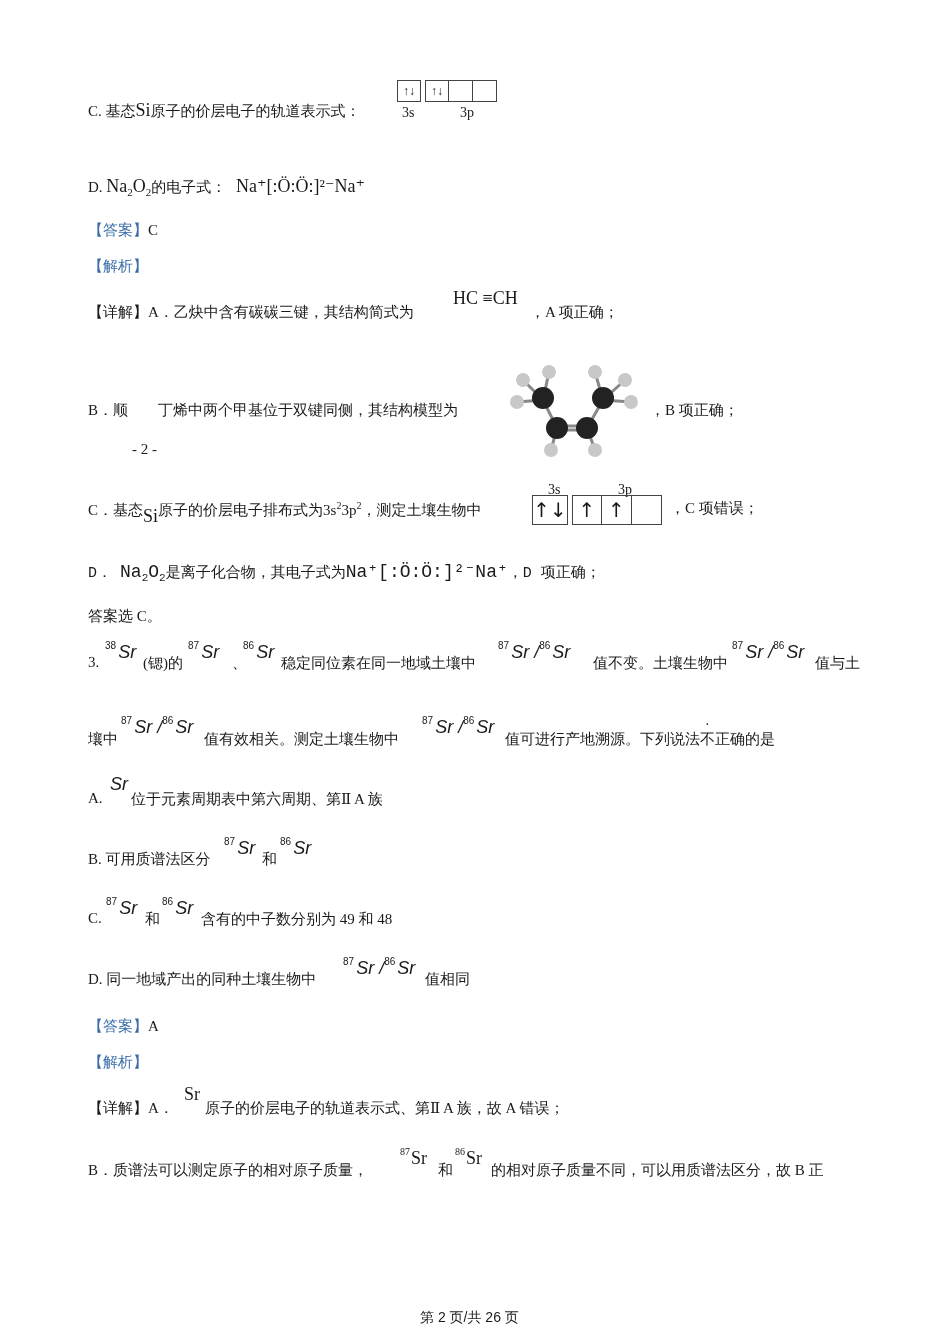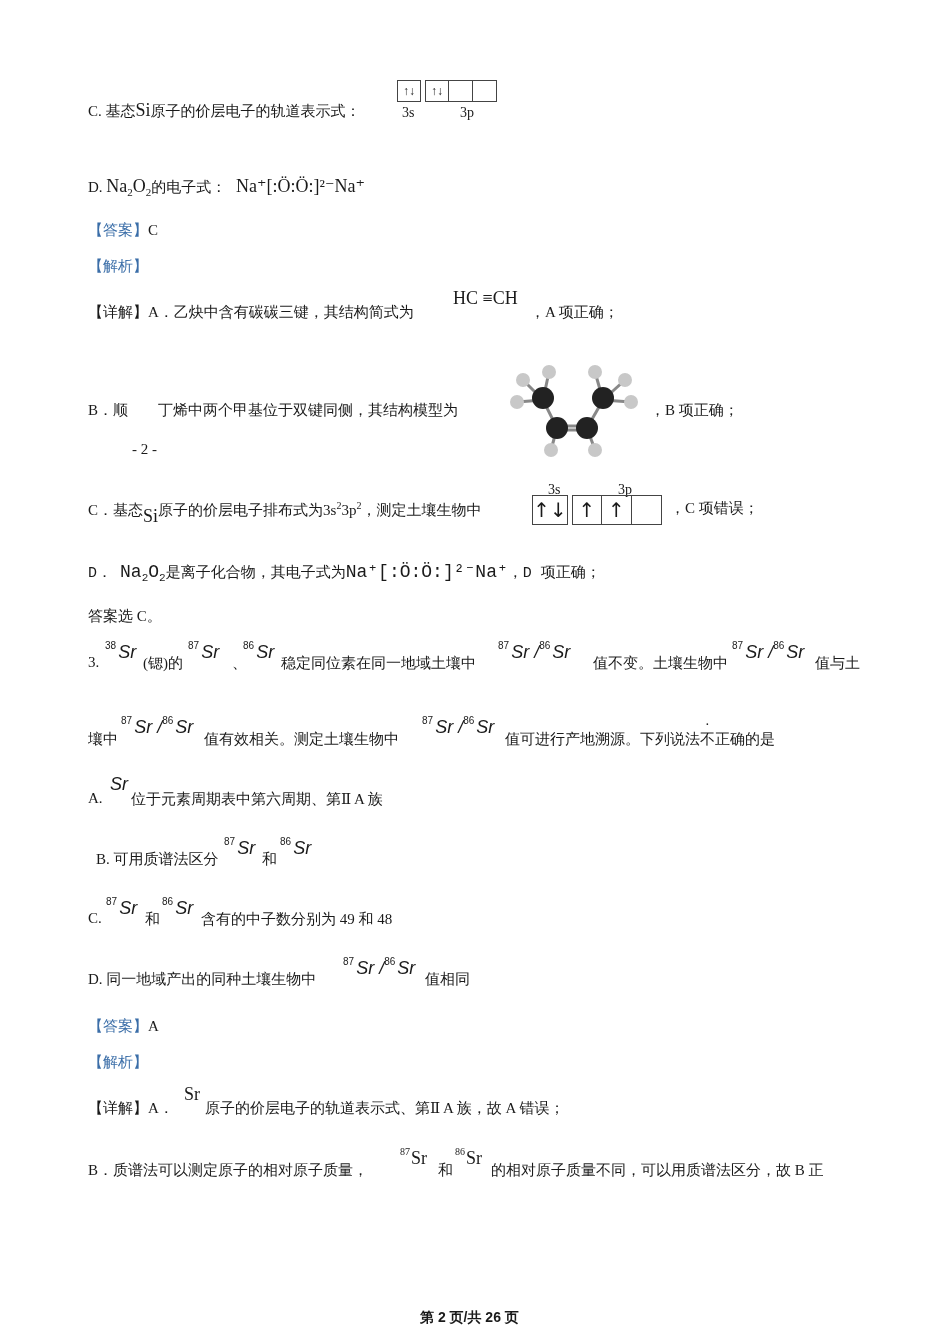--- a/index.html
+++ b/index.html
@@ -137,21 +137,21 @@
 <div class="abs" style="left:88px;top:730px;">壤中</div>
 <div class="abs iso" style="left:121px;top:715px;"><sup>87</sup><span>Sr</span> <span>/</span><sup>86</sup><span>Sr</span></div>
 <div class="abs" style="left:204px;top:730px;">值有效相关。测定土壤生物中</div>
 <div class="abs iso" style="left:422px;top:715px;"><sup>87</sup><span>Sr</span> <span>/</span><sup>86</sup><span>Sr</span></div>
 <div class="abs" style="left:505px;top:730px;"><span>值可进行产地溯源。下列说法</span><span class="emph">不正确</span><span>的是</span></div>
 
 <div class="abs" style="left:88px;top:790px;">A.</div>
 <div class="abs iso" style="left:110px;top:774px;">Sr</div>
 <div class="abs" style="left:131px;top:790px;">位于元素周期表中第六周期、第Ⅱ A 族</div>
 
-<div class="abs" style="left:88px;top:850px;margin-left:8px;"><span>B.</span> <span>可用质谱法区分</span></div>
+<div class="abs" style="left:88px;top:850px;"><span>B.</span> <span>可用质谱法区分</span></div>
 <div class="abs iso" style="left:224px;top:836px;"><sup>87</sup><span>Sr</span></div>
 <div class="abs" style="left:262px;top:850px;">和</div>
 <div class="abs iso" style="left:280px;top:836px;"><sup>86</sup><span>Sr</span></div>
 
 <div class="abs" style="left:88px;top:910px;">C.</div>
 <div class="abs iso" style="left:106px;top:896px;"><sup>87</sup><span>Sr</span></div>
 <div class="abs" style="left:145px;top:910px;">和</div>
 <div class="abs iso" style="left:162px;top:896px;"><sup>86</sup><span>Sr</span></div>
 <div class="abs" style="left:201px;top:910px;">含有的中子数分别为 49 和 48</div>
 
@@ -167,13 +167,13 @@
 <div class="abs" style="left:88px;top:1099px;"><span>【详解】</span><span>A．</span></div>
 <div class="abs isoR" style="left:184px;top:1084px;">Sr</div>
 <div class="abs" style="left:205px;top:1099px;">原子的价层电子的轨道表示式、第Ⅱ A 族，故 A 错误；</div>
 
 <div class="abs" style="left:88px;top:1161px;">B．质谱法可以测定原子的相对原子质量，</div>
 <div class="abs isoR" style="left:400px;top:1146px;"><sup>87</sup><span>Sr</span></div>
 <div class="abs" style="left:438px;top:1161px;">和</div>
 <div class="abs isoR" style="left:455px;top:1146px;"><sup>86</sup><span>Sr</span></div>
 <div class="abs" style="left:491px;top:1161px;">的相对原子质量不同，可以用质谱法区分，故 B 正</div>
 
-<div class="abs sans" style="left:420px;top:1309px;font-size:14px;font-weight:bold;">第 2 页/共 26 页</div>
+<div class="abs sans" style="left:420px;top:1309px;font-size:14px;">第 2 页/共 26 页</div>
 
 </body></html>

